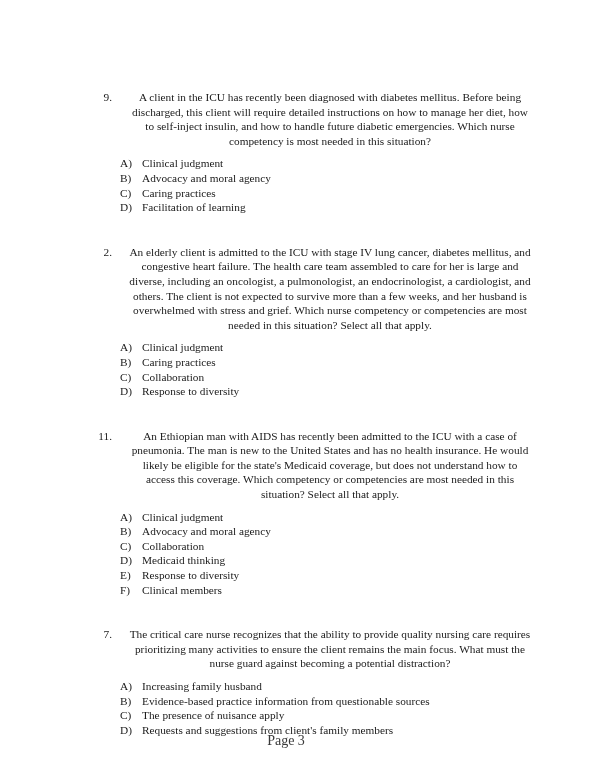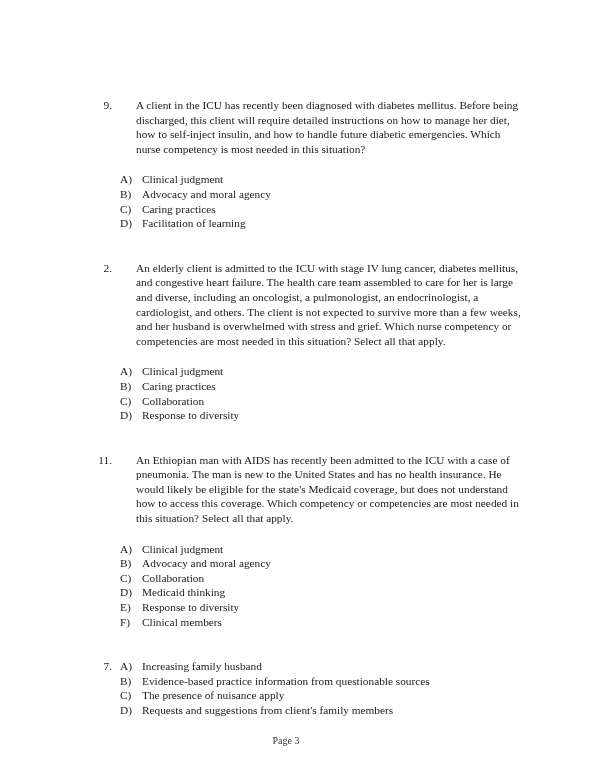--- a/index.html
+++ b/index.html
@@ -39,23 +39,23 @@
     top: 0;
     width: 34px;
     text-align: right;
     font-size: 11.3px;
     line-height: 14.6px;
     color: #1a1a1a;
   }
   .q-stem {
     font-size: 11.3px;
     line-height: 14.6px;
-    text-align: left;
-    color: #1a1a1a;
-    margin: 16px;
+    text-align: center;
+    color: #1a1a1a;
+    margin: 8px;
     hyphens: none;
   }
   .options {
     list-style: none;
     margin: 0;
     padding: 0;
   }
   .option {
     position: relative;
     padding-left: 22px;
@@ -74,21 +74,21 @@
   }
   .opt-text {
     display: block;
   }
   .footer {
     position: absolute;
     left: 0;
     top: 735px;
     width: 572px;
     text-align: center;
-    font-size: 10px;
+    font-size: 14px;
     line-height: 12px;
     color: #3a3a3a;
   }
 </style>
 </head>
 <body>
 
 <div class="page">
 
   <div class="content">
@@ -165,20 +165,21 @@
         </li>
         <li class="option">
           <span class="opt-letter">F)</span>
           <span class="opt-text">Clinical members</span>
         </li>
       </ul>
     </div>
 
     <div class="question">
       <span class="q-number">7.</span>
+      <p class="q-stem">The critical care nurse recognizes that the ability to provide quality nursing care requires prioritizing many activities to ensure the client remains the main focus. What must the nurse guard against becoming a potential distraction?</p>
       <ul class="options">
         <li class="option">
           <span class="opt-letter">A)</span>
           <span class="opt-text">Increasing family husband</span>
         </li>
         <li class="option">
           <span class="opt-letter">B)</span>
           <span class="opt-text">Evidence-based practice information from questionable sources</span>
         </li>
         <li class="option">

